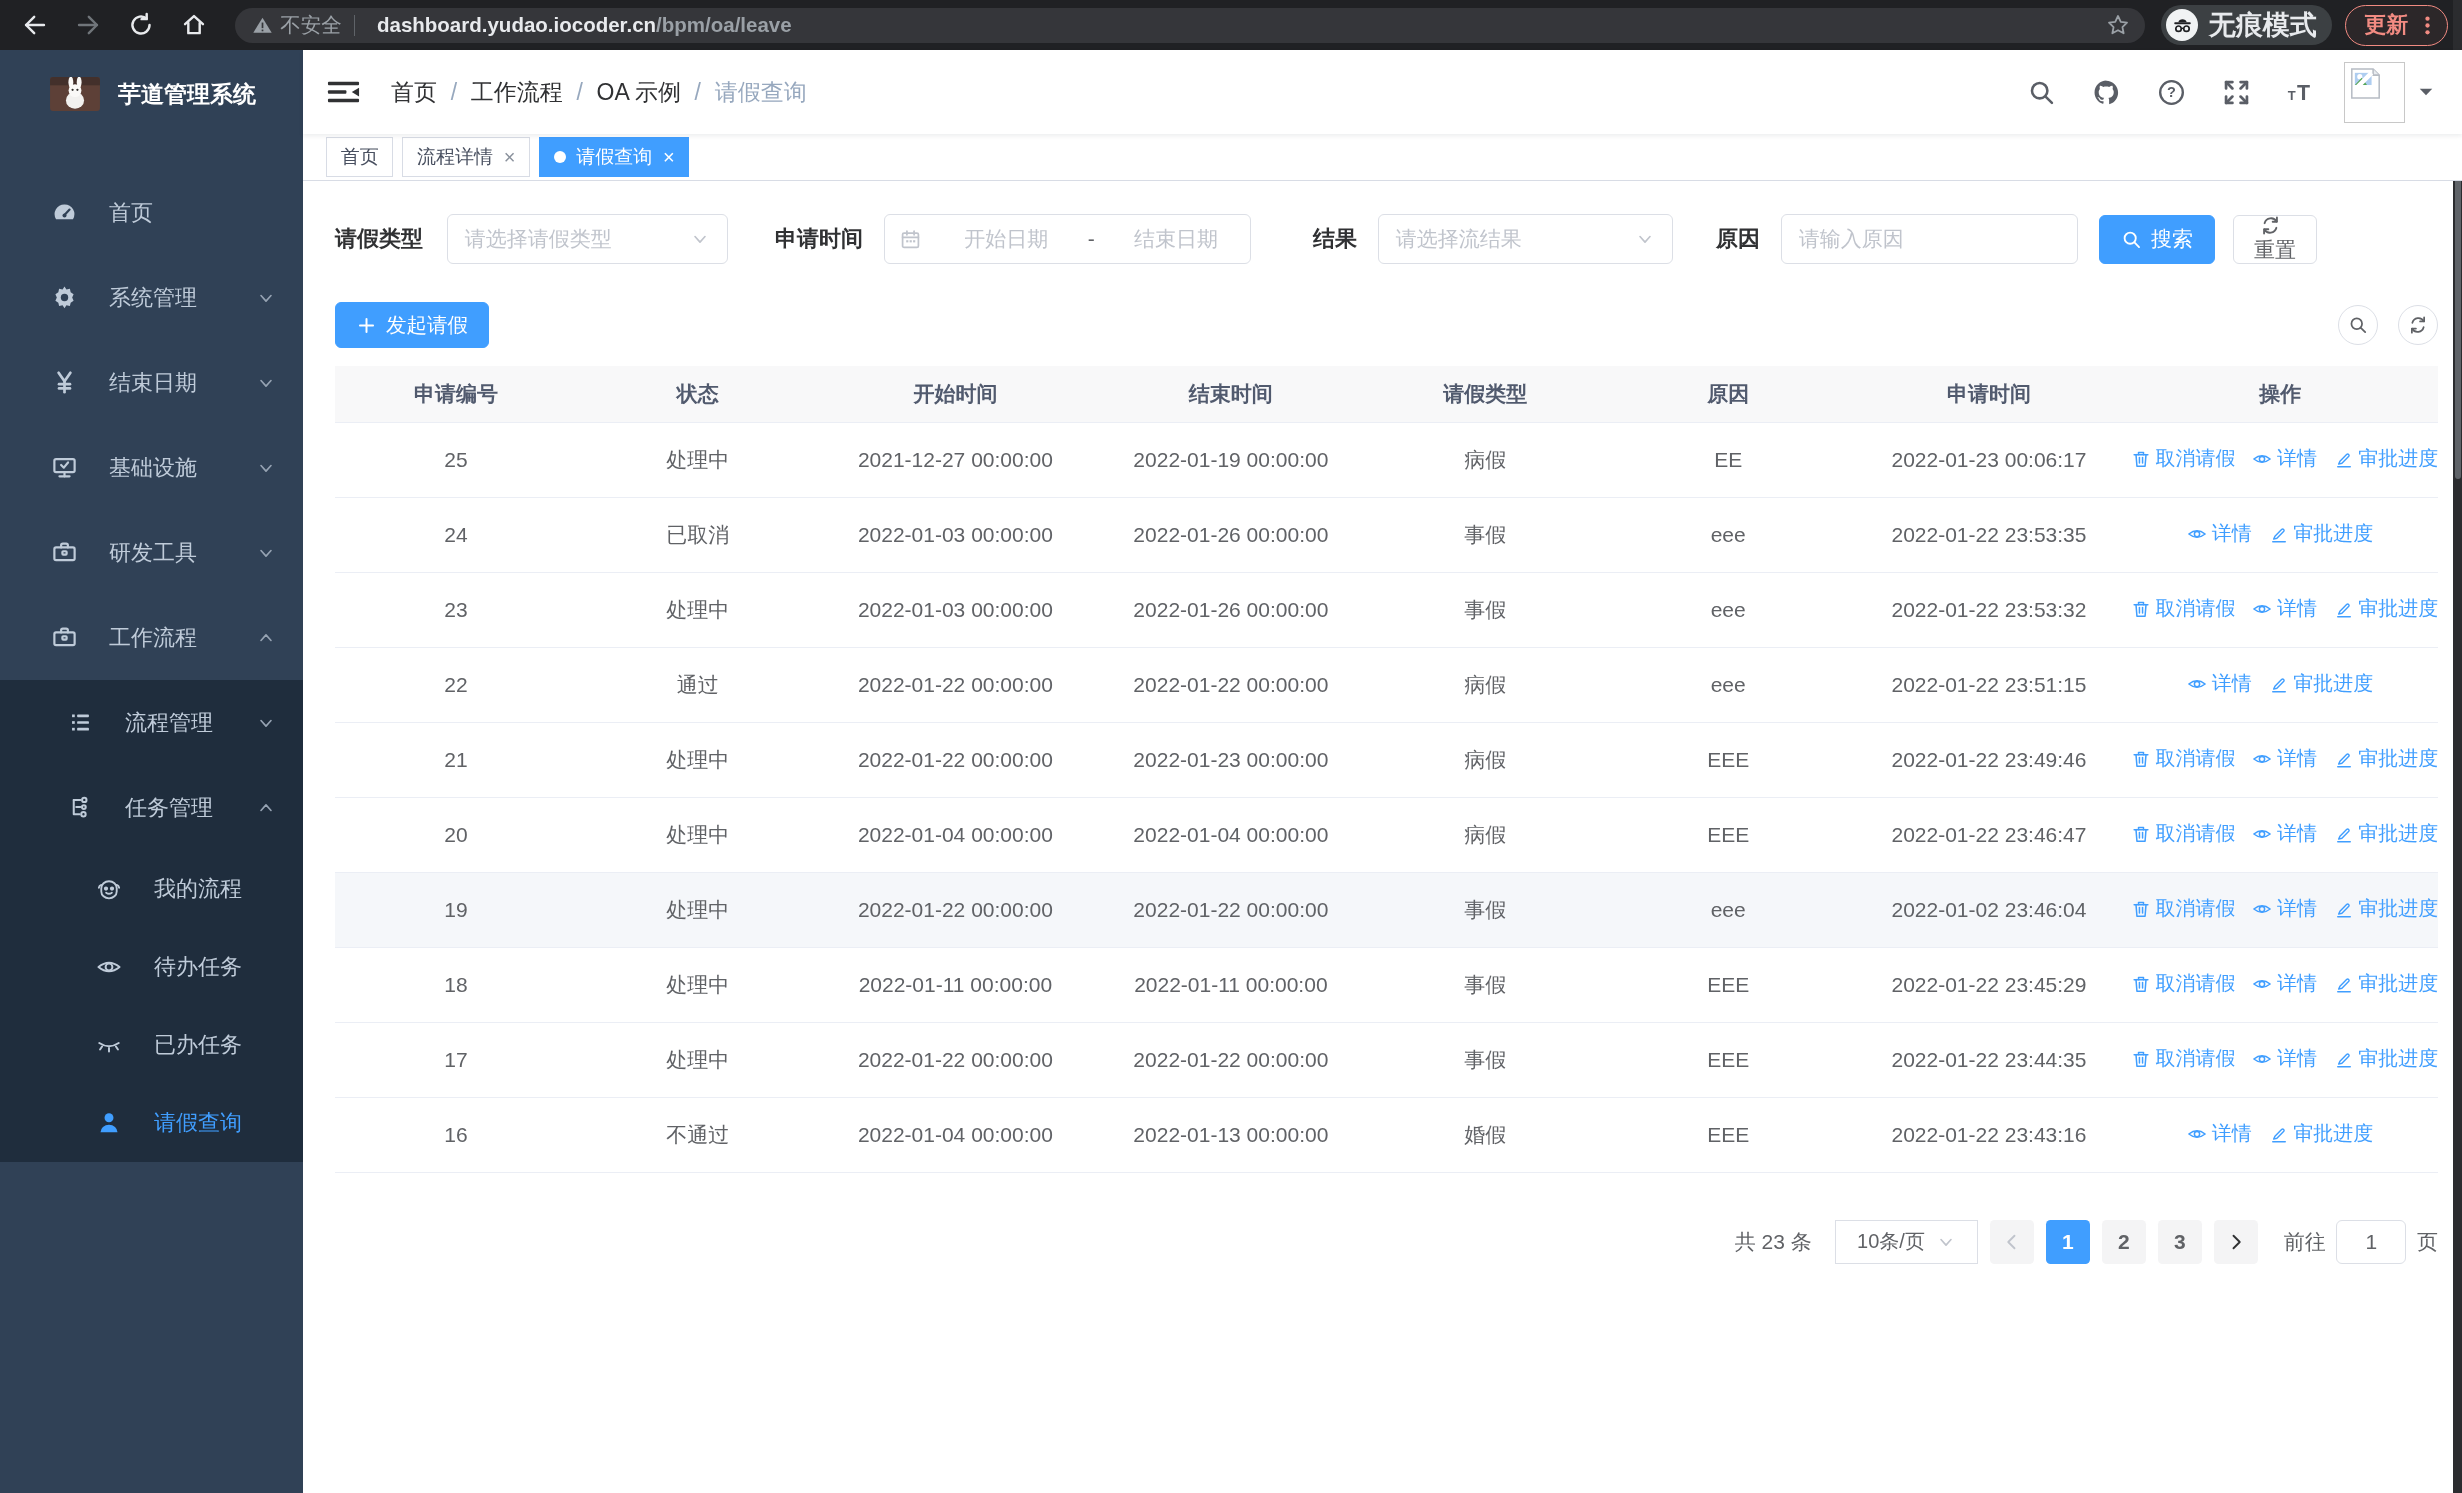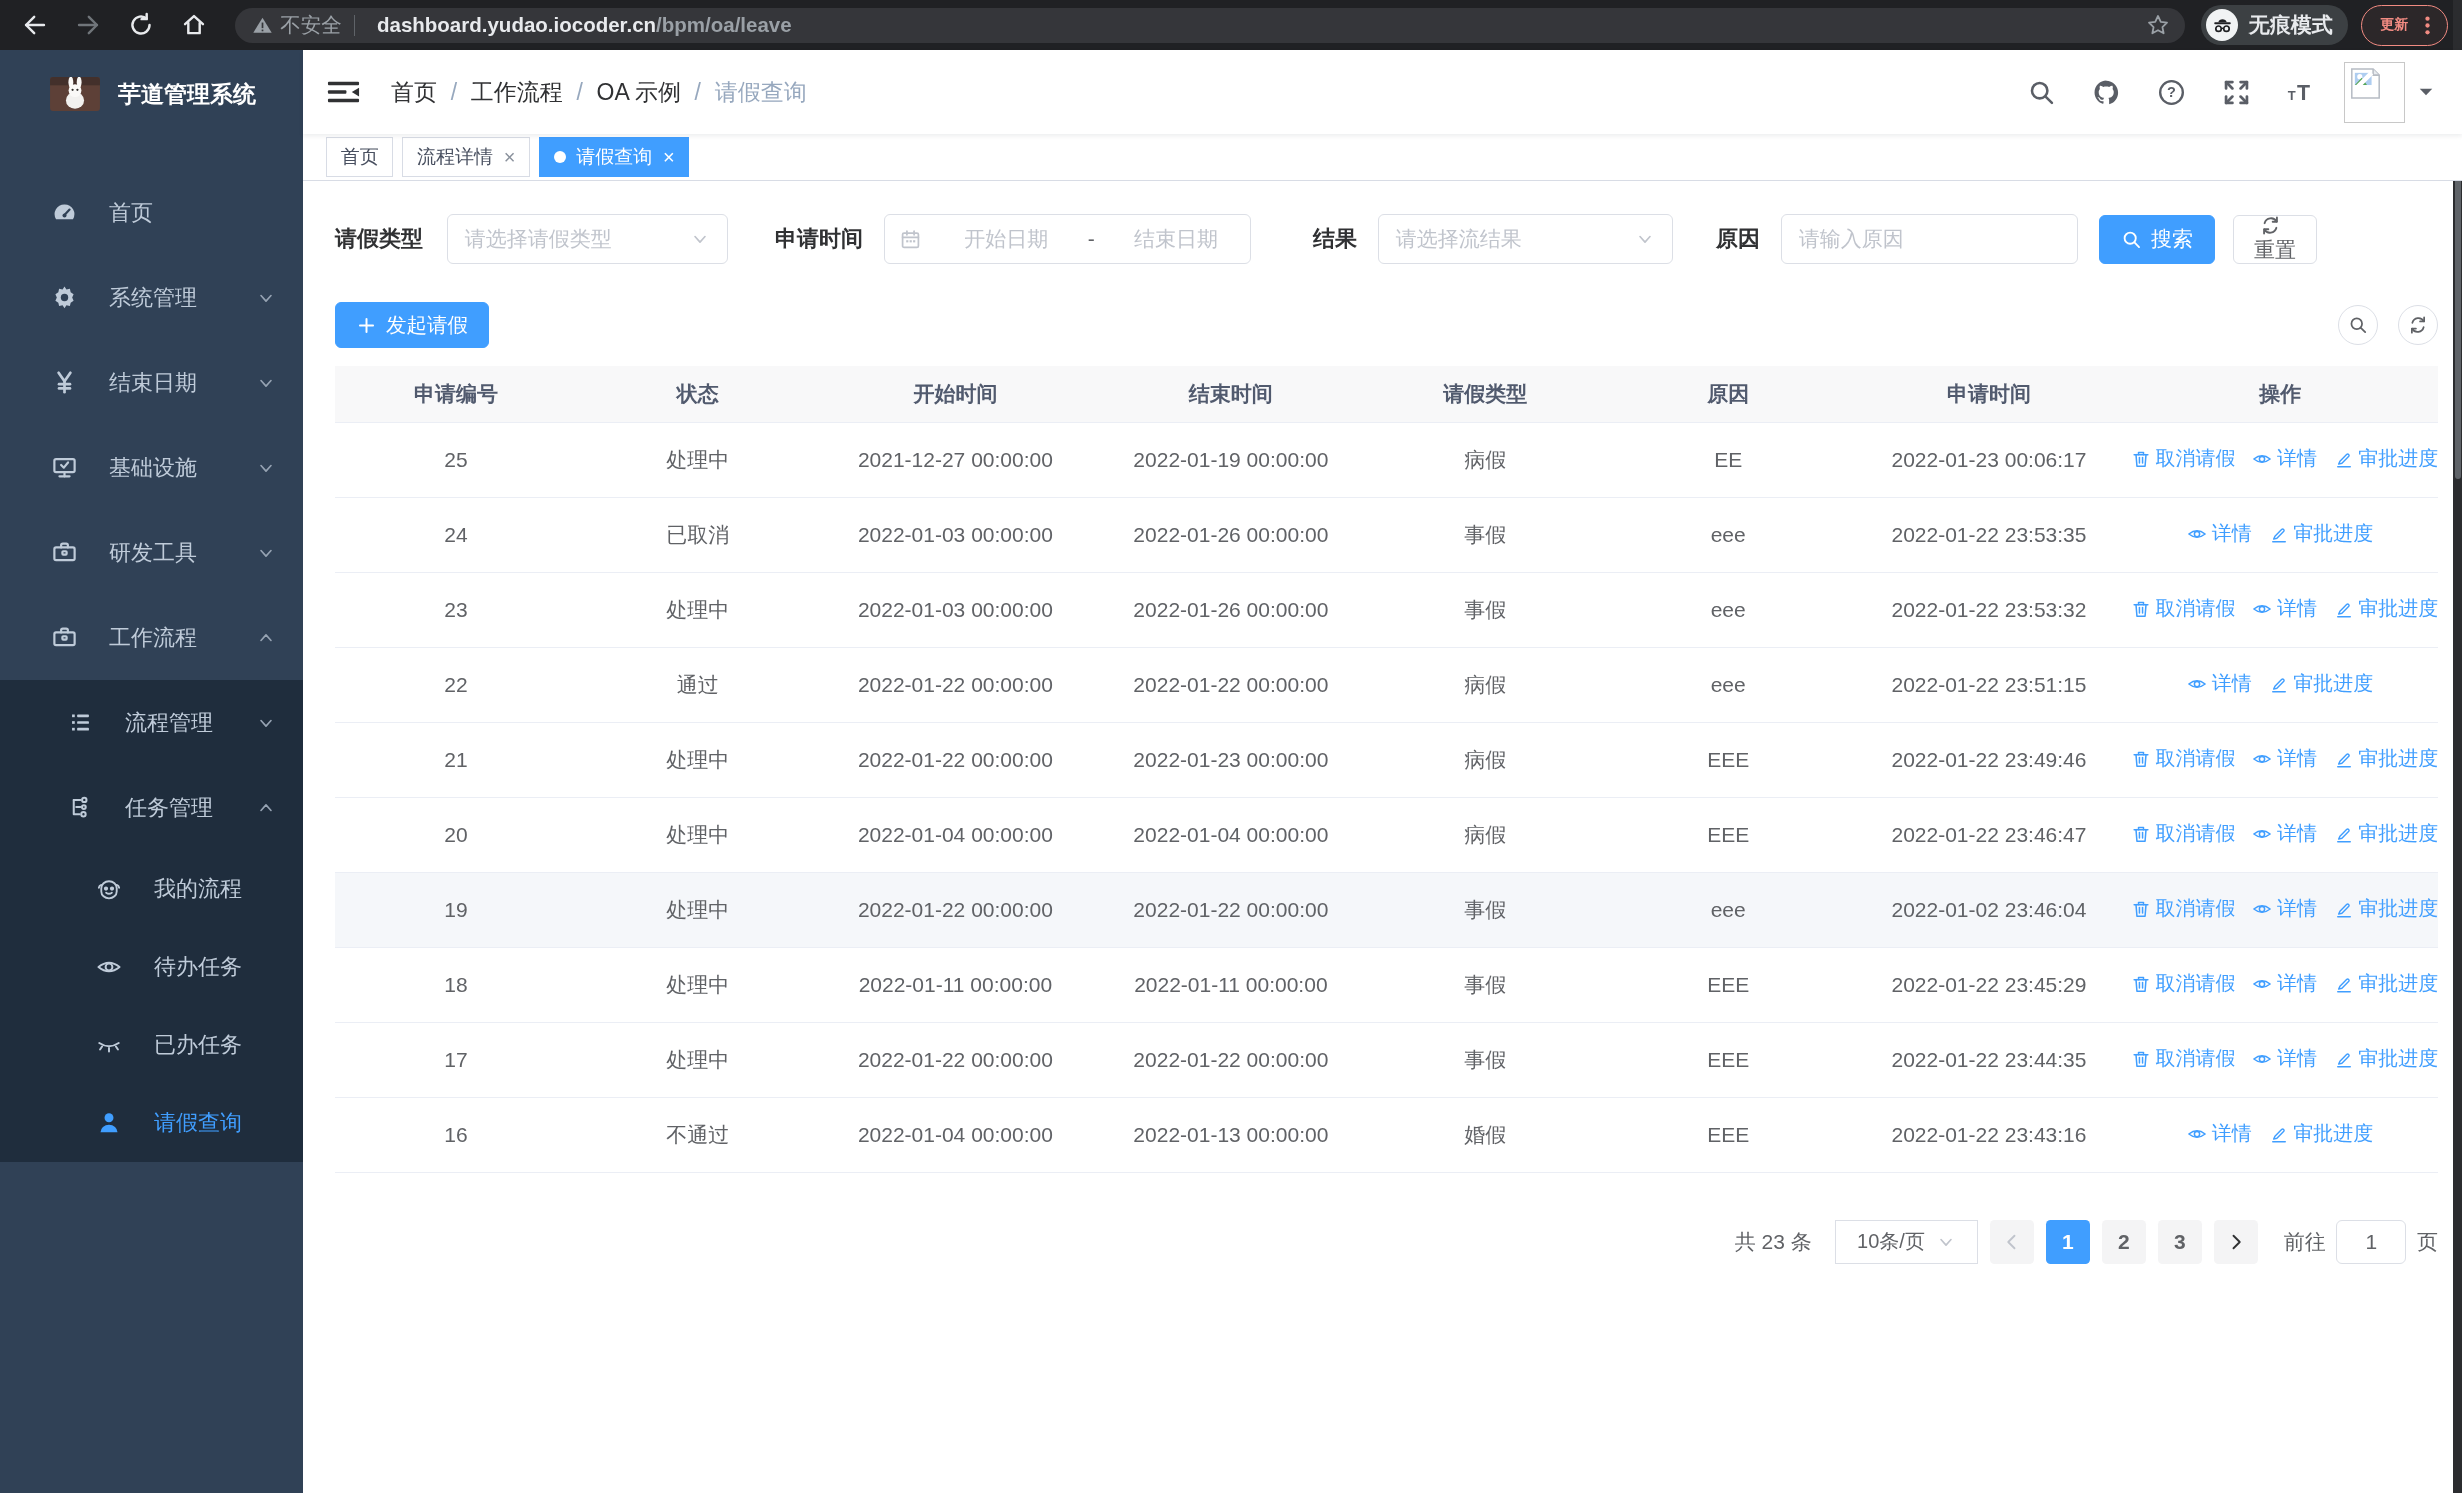--- a/index.html
+++ b/index.html
@@ -17,23 +17,23 @@
   .url-pill .sec-icon svg { width:21px; height:21px; }
   .sec-label { color:#9aa0a6; font-size:20.5px; margin:0 12px 0 7.6px; }
   .url-divider { width:1.5px; height:21px; background:#5f6368; margin-right:13.7px; }
   .host { color:#e8eaed; font-size:20.5px; font-weight:bold;margin-left:8px; }
   .path { color:#9aa0a6; font-size:20.5px; font-weight:bold; }
   .star-icon { margin-left:auto; width:24px; height:24px; color:#9aa0a6; }
   .star-icon svg { width:24px; height:24px; }
   .incog { height:40px; background:#3c4043; border-radius:20px; display:flex; align-items:center; padding:0 15px 0 4.6px; margin-right:13.7px; }
   .incog-circle { width:32px; height:32px; border-radius:50%; background:#f1f3f4; display:inline-flex; align-items:center; justify-content:center; margin-right:10.6px; }
   .incog-circle svg { width:23px; height:23px; }
-  .incog-label { color:#e8eaed; font-size:21px; font-weight:bold; }
+  .incog-label { color:#e8eaed; font-size:27px; font-weight:bold; }
   .update-pill { height:41px; border:1.5px solid #f28b82; border-radius:20.5px; background:rgba(242,139,130,.06); display:flex; align-items:center; padding:0 6px 0 18px; }
-  .update-label { color:#f28b82; font-size:14px; font-weight:bold; }
+  .update-label { color:#f28b82; font-size:22px; font-weight:bold; }
   .menu-dots { width:27px; height:27px; color:#f28b82; display:inline-flex; align-items:center; justify-content:center; margin-left:6px; }
   .menu-dots svg { width:23px; height:23px; }
 
   
   .app { display:flex; height:1443px; }
   .sidebar { width:303px; background:#304156; flex:none; color:#bfcbd9; }
   .logo { display:flex; align-items:center; padding:12px 0 0 50px; height:76px; }
   .logo-img { width:50px; height:34px; border-radius:3px; overflow:hidden; flex:none; }
   .logo-img svg { width:50px; height:34px; display:block; }
   .logo-title { color:#fff; font-size:23px; font-weight:bold; margin-left:18px; white-space:nowrap; }

